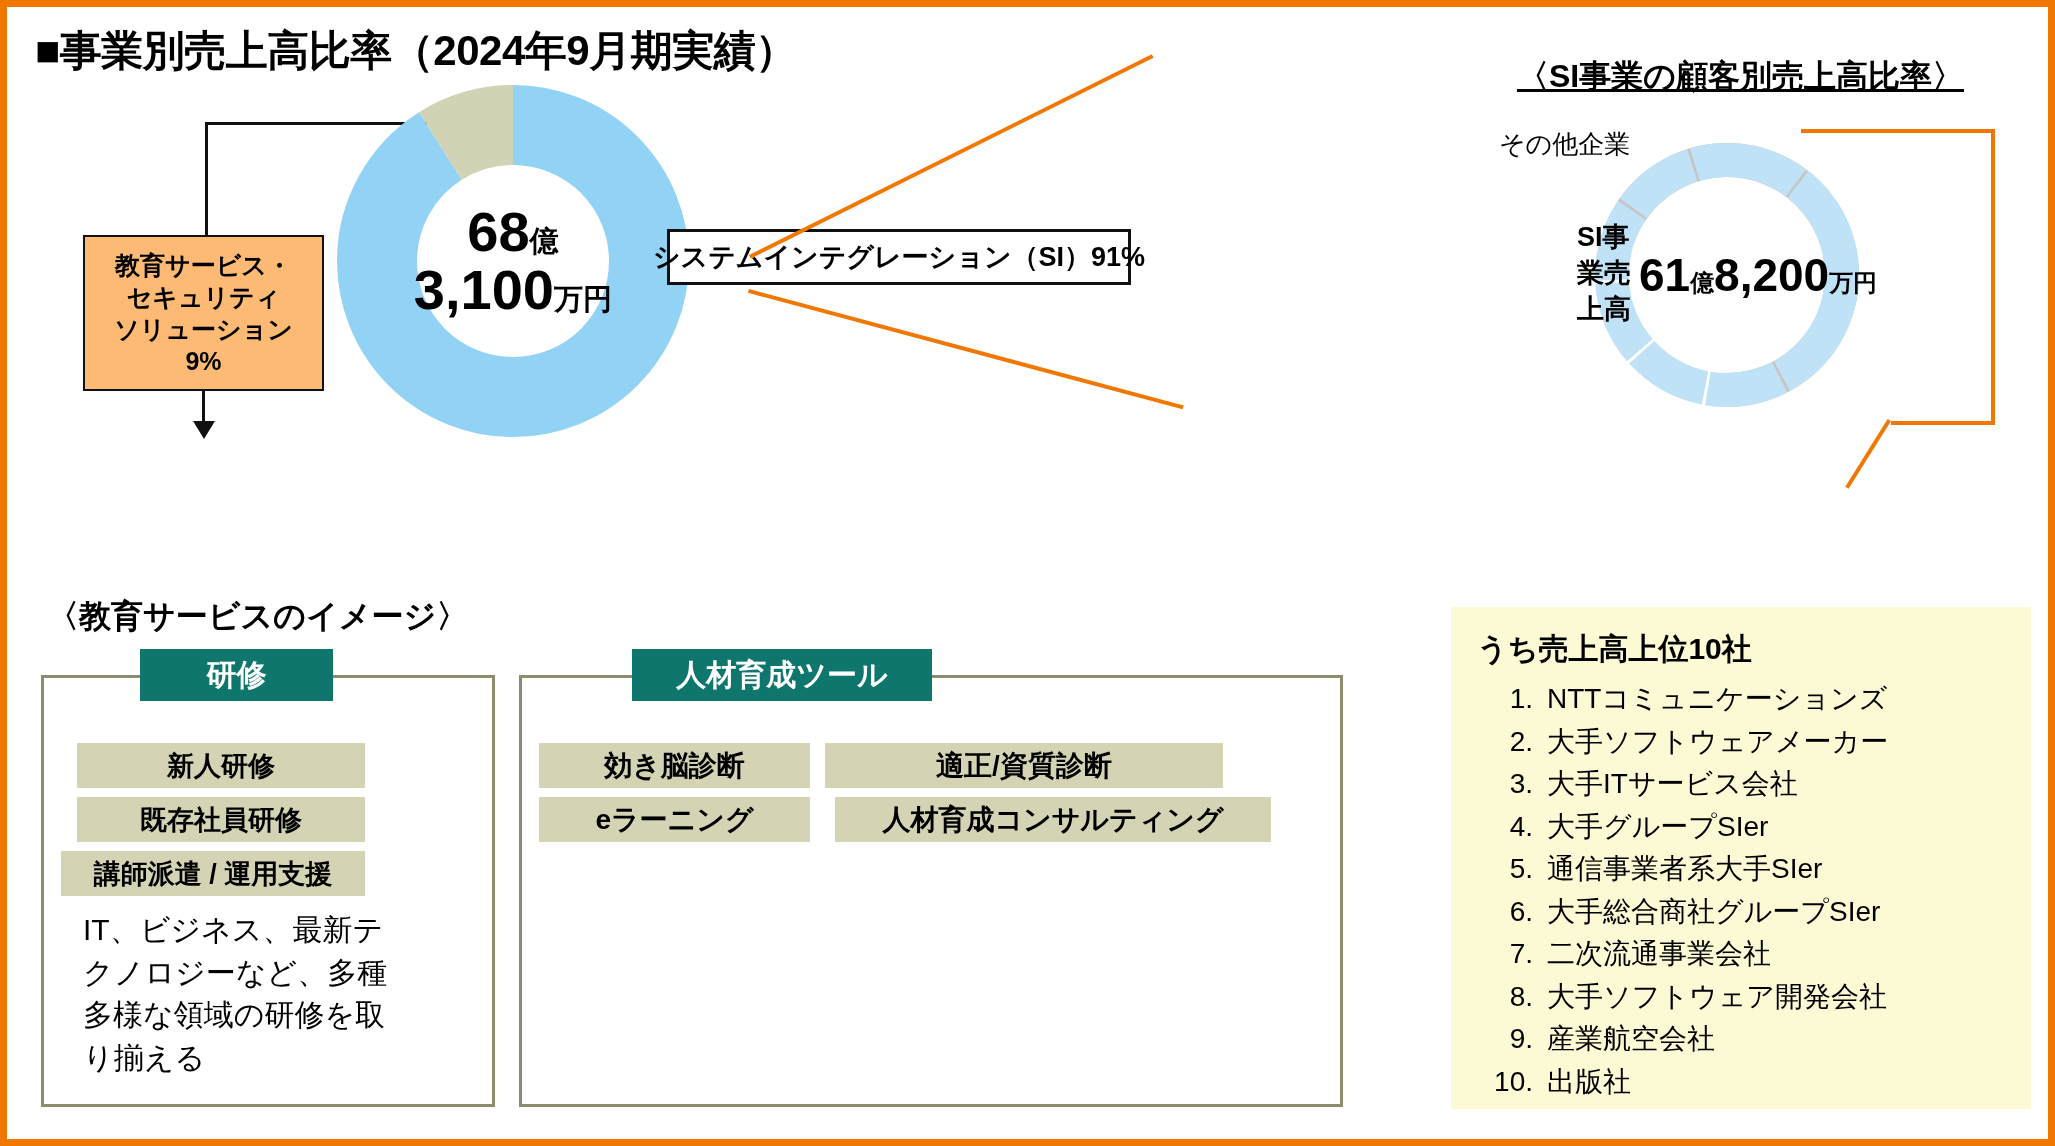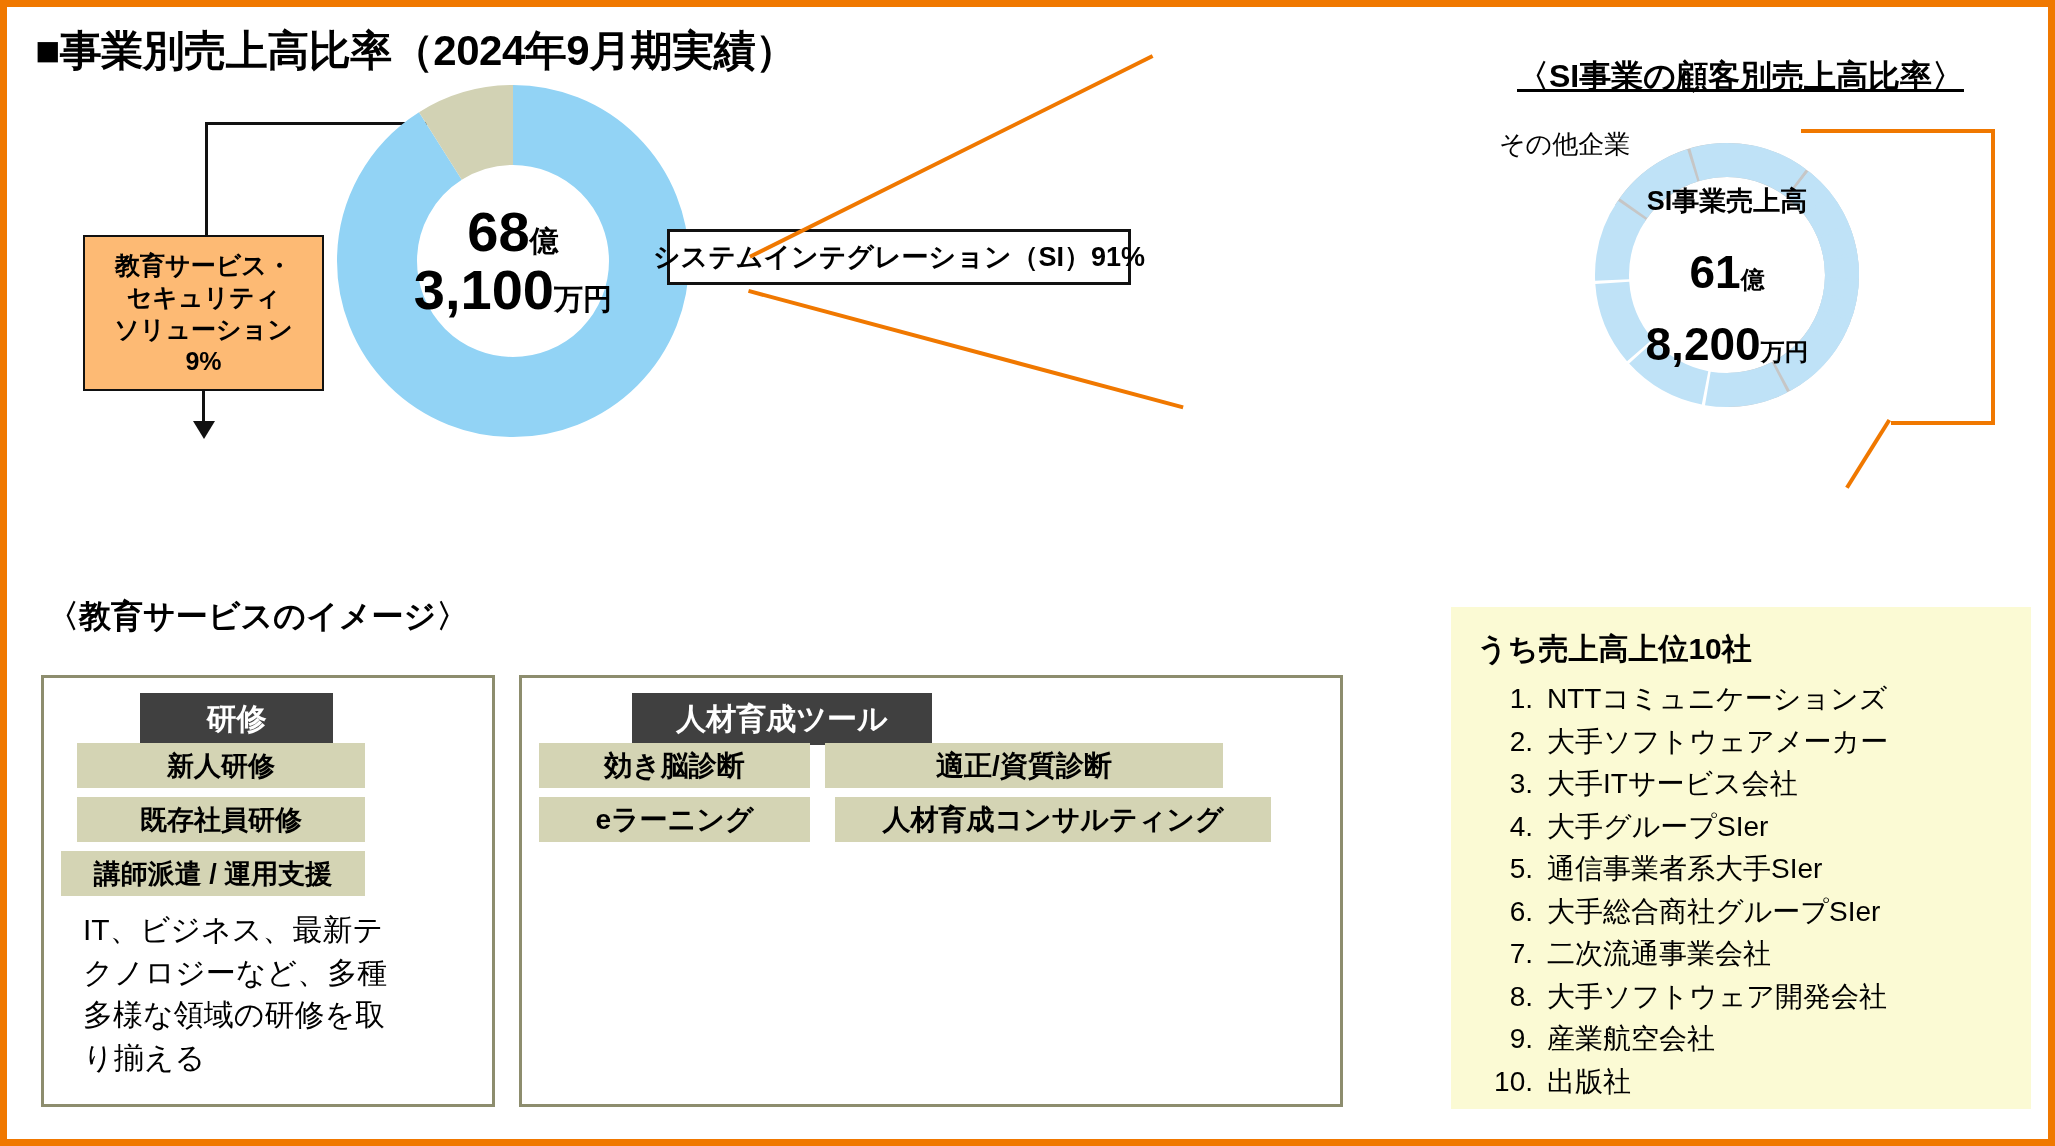--- a/index.html
+++ b/index.html
@@ -75,22 +75,22 @@
     left: 1510px; top: 48px;
     font-size: 32px; font-weight: 700; color: #000; white-space: nowrap; text-decoration: underline;
   }
   #other-corp-label {
     left: 1492px; top: 120px;
     font-size: 26px; color: #000; white-space: nowrap;
   }
   #donut-right-wrap { left: 1570px; top: 118px; width: 300px; height: 300px; }
   #donut-right-center {
     left: 0; top: 0; width: 300px; height: 300px;
-    display: flex; flex-direction: column;
-    align-items: center; justify-content: center; pointer-events: none; gap: 26px;
+    display: flex; flex-direction: row;
+    align-items: center; justify-content: center; pointer-events: none;
   }
   #dr-title { font-size: 27px; font-weight: 700; color: #000; margin-bottom: 4px; }
   #dr-line1 { font-size: 46px; }
   #dr-line2 { font-size: 46px; }
 
   
   #br-top   { left: 1794px; top: 122px; width: 194px; height: 4px; background: #F07800; }
   #br-right { left: 1984px; top: 122px; width: 4px; height: 296px; background: #F07800; }
   #br-bot   { left: 1884px; top: 414px; width: 104px; height: 4px; background: #F07800; }
   #br-diag  { left: 1884px; top: 414px; width: 80px; height: 4px; background: #F07800;
@@ -119,23 +119,23 @@
     left: 40px; top: 588px;
     font-size: 32px; font-weight: 700; color: #000; white-space: nowrap;
   }
 
   
   .panel { border: 3px solid #8D8D6E; background: #fff; }
   #panel-kenshu { left: 34px; top: 668px; width: 454px; height: 432px; }
   #panel-tool   { left: 512px; top: 668px; width: 824px; height: 432px; }
 
   .panel-header {
-    position: absolute; height: 52px; background: #404040;
+    position: absolute; height: 52px; background: #0f766e;
     display: flex; align-items: center; justify-content: center;
-    color: #fff; font-size: 30px; font-weight: 700; white-space: nowrap; margin-top: 44px;
+    color: #fff; font-size: 30px; font-weight: 700; white-space: nowrap;
   }
   #hdr-kenshu { left: 133px; top: 642px; width: 193px; }
   #hdr-tool   { left: 625px; top: 642px; width: 300px; }
 
   .chip {
     background: #D4D4B4; color: #000; font-weight: 700;
     display: flex; align-items: center; justify-content: center;
     white-space: nowrap;
   }
 

